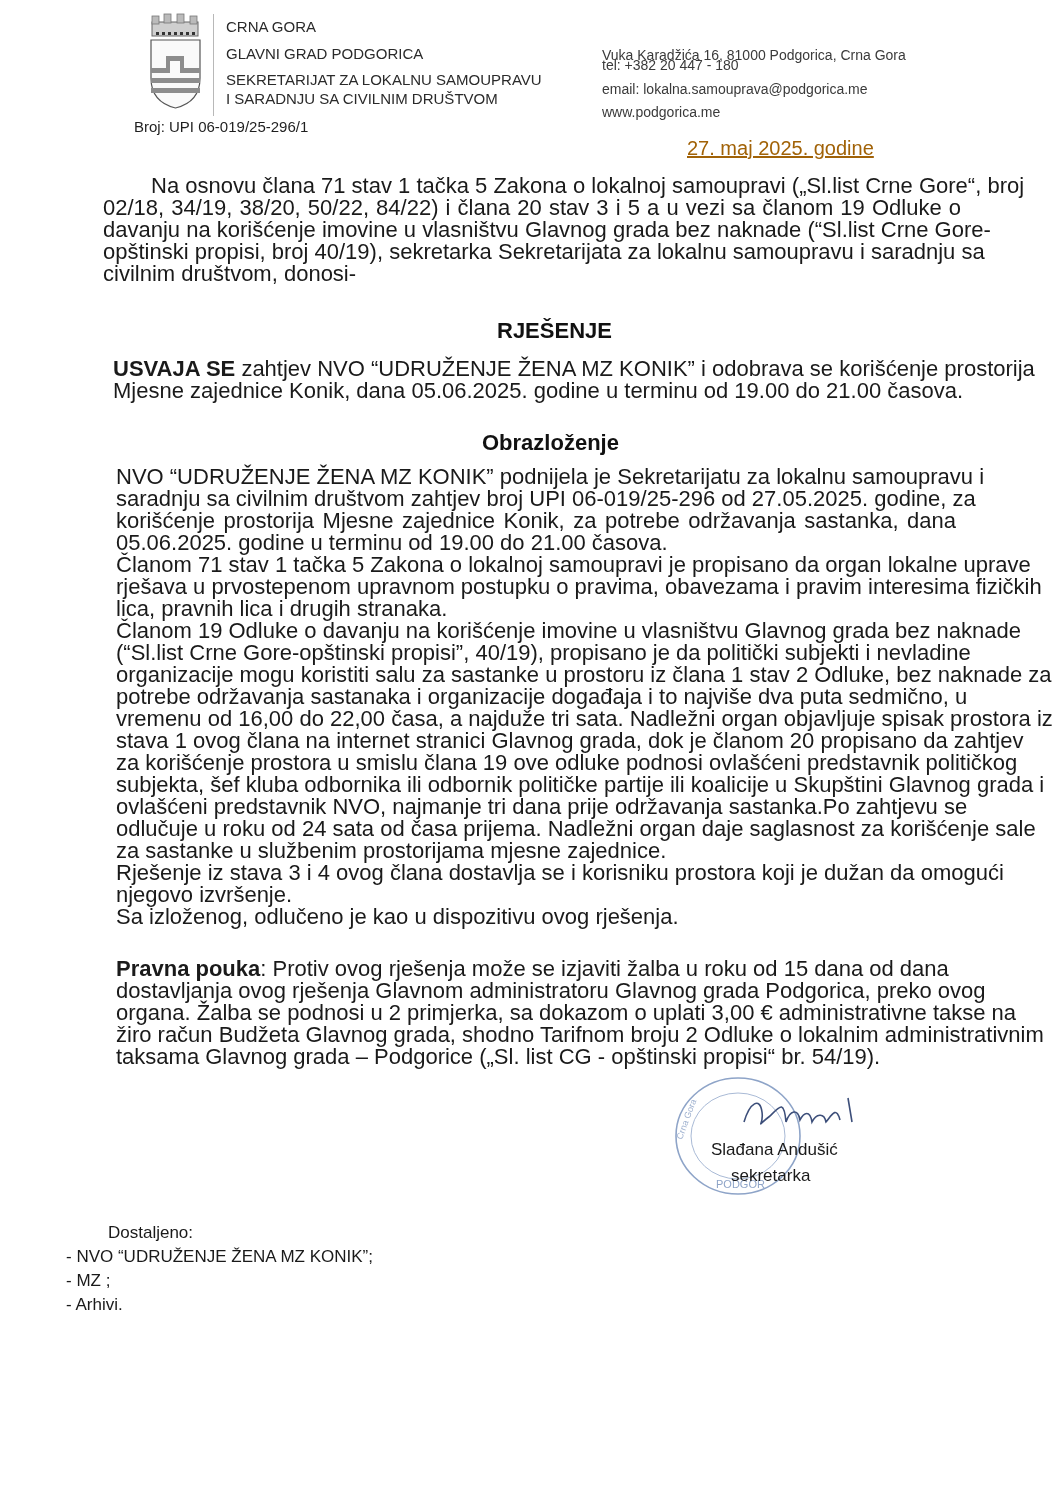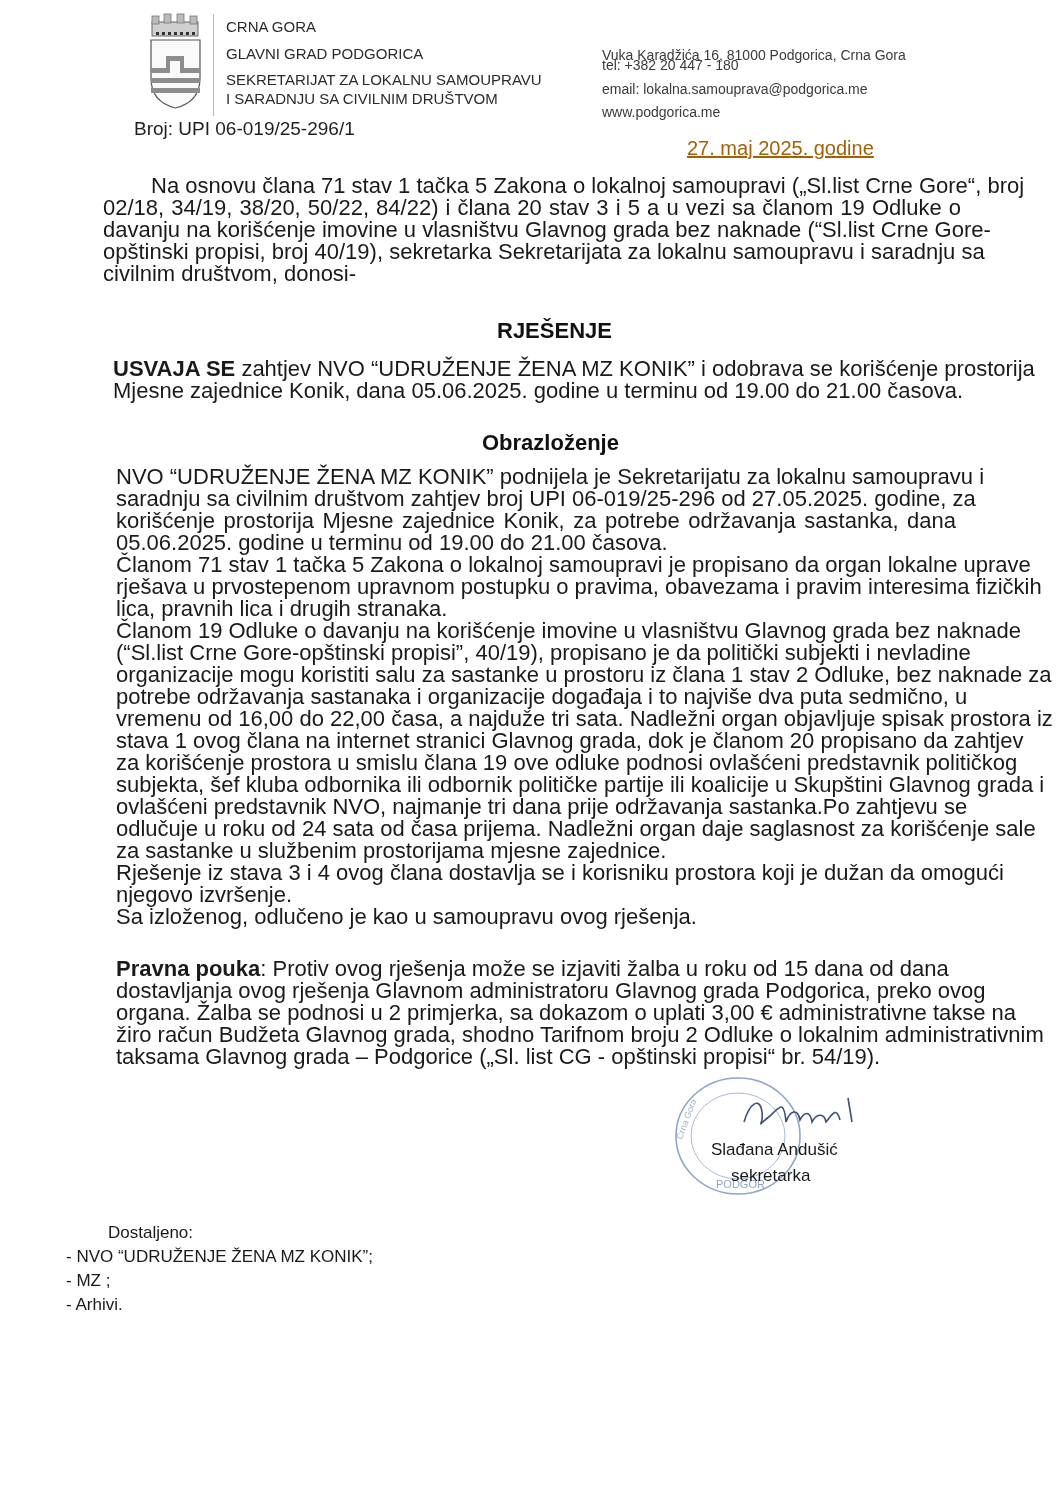--- a/index.html
+++ b/index.html
@@ -7,21 +7,21 @@
     width: 1058px; height: 1497px; position: relative; overflow: hidden;
     font-family: "Liberation Sans", "DejaVu Sans", sans-serif; color: #1a1a1a;
   }
   .page { position: absolute; left: 0; top: 0; width: 1058px; height: 1497px; background: #fff; padding-left: 12px; }
 
   
   .crest { position: absolute; left: 146px; top: 10px; width: 60px; height: 100px; }
   .crest-divider { position: absolute; left: 213px; top: 14px; width: 1px; height: 102px; background: #b8b8b8; }
   .hdr-left { position: absolute; left: 226px; top: 18px; font-size: 15px; color: #2a2a2a; line-height: 1.25; }
   .hdr-left .l { position: absolute; left: 0; white-space: nowrap; }
-  .broj { position: absolute; left: 134px; top: 118px; font-size: 19px; color: #1f1f1f; white-space: nowrap; }
+  .broj { position: absolute; left: 134px; top: 118px; font-size: 15px; color: #1f1f1f; white-space: nowrap; }
   .hdr-right { position: absolute; left: 602px; top: 33px; font-size: 14px; color: #3a3a3a; }
   .hdr-right .l { position: absolute; left: 0; white-space: nowrap; }
   .date { position: absolute; left: 687px; top: 137px; font-size: 20px; color: #a16207; white-space: nowrap; text-decoration: underline; }
 
   
   .para { position: absolute; font-size: 22px; line-height: 22px; color: #1a1a1a; text-align: justify; }
   .para .line { display: block; white-space: nowrap; text-align-last: justify; }
   .para .line.last { text-align-last: left; }
   .title { position: absolute; font-weight: bold; font-size: 22px; color: #111; white-space: nowrap; }
   b { font-weight: bold; }
@@ -109,21 +109,21 @@
     <span class="line">potrebe održavanja sastanaka i organizacije događaja i to najviše dva puta sedmično, u</span>
     <span class="line">vremenu od 16,00 do 22,00 časa, a najduže tri sata. Nadležni organ objavljuje spisak prostora iz</span>
     <span class="line">stava 1 ovog člana na internet stranici Glavnog grada, dok je članom 20 propisano  da zahtjev</span>
     <span class="line">za korišćenje prostora u smislu člana 19 ove odluke podnosi ovlašćeni predstavnik političkog</span>
     <span class="line">subjekta, šef kluba odbornika ili odbornik političke partije ili koalicije u Skupštini Glavnog grada i</span>
     <span class="line">ovlašćeni predstavnik NVO, najmanje tri dana prije održavanja sastanka.Po zahtjevu se</span>
     <span class="line">odlučuje u roku od 24 sata od časa prijema. Nadležni organ daje saglasnost za korišćenje sale</span>
     <span class="line last">za sastanke u službenim prostorijama mjesne zajednice.</span>
     <span class="line">Rješenje iz stava 3 i 4 ovog člana dostavlja se i korisniku prostora koji je dužan da omogući</span>
     <span class="line last">njegovo izvršenje.</span>
-    <span class="line last">Sa izloženog, odlučeno je kao u samoupravu ovog rješenja.</span>
+    <span class="line last">Sa izloženog, odlučeno je kao u dispozitivu ovog rješenja.</span>
   </div>
 
   <div class="para" style="left:116px; top:958px; width:826px;">
     <span class="line"><b>Pravna pouka</b><span>: Protiv ovog rješenja može se izjaviti žalba u roku od 15 dana od dana</span></span>
     <span class="line">dostavljanja ovog rješenja Glavnom administratoru Glavnog grada Podgorica, preko ovog</span>
     <span class="line">organa. Žalba se podnosi u 2 primjerka, sa dokazom o uplati 3,00 € administrativne takse na</span>
     <span class="line">žiro račun Budžeta Glavnog grada, shodno Tarifnom broju 2 Odluke o lokalnim administrativnim</span>
     <span class="line last">taksama Glavnog grada – Podgorice („Sl. list CG - opštinski propisi“ br. 54/19).</span>
   </div>
 

